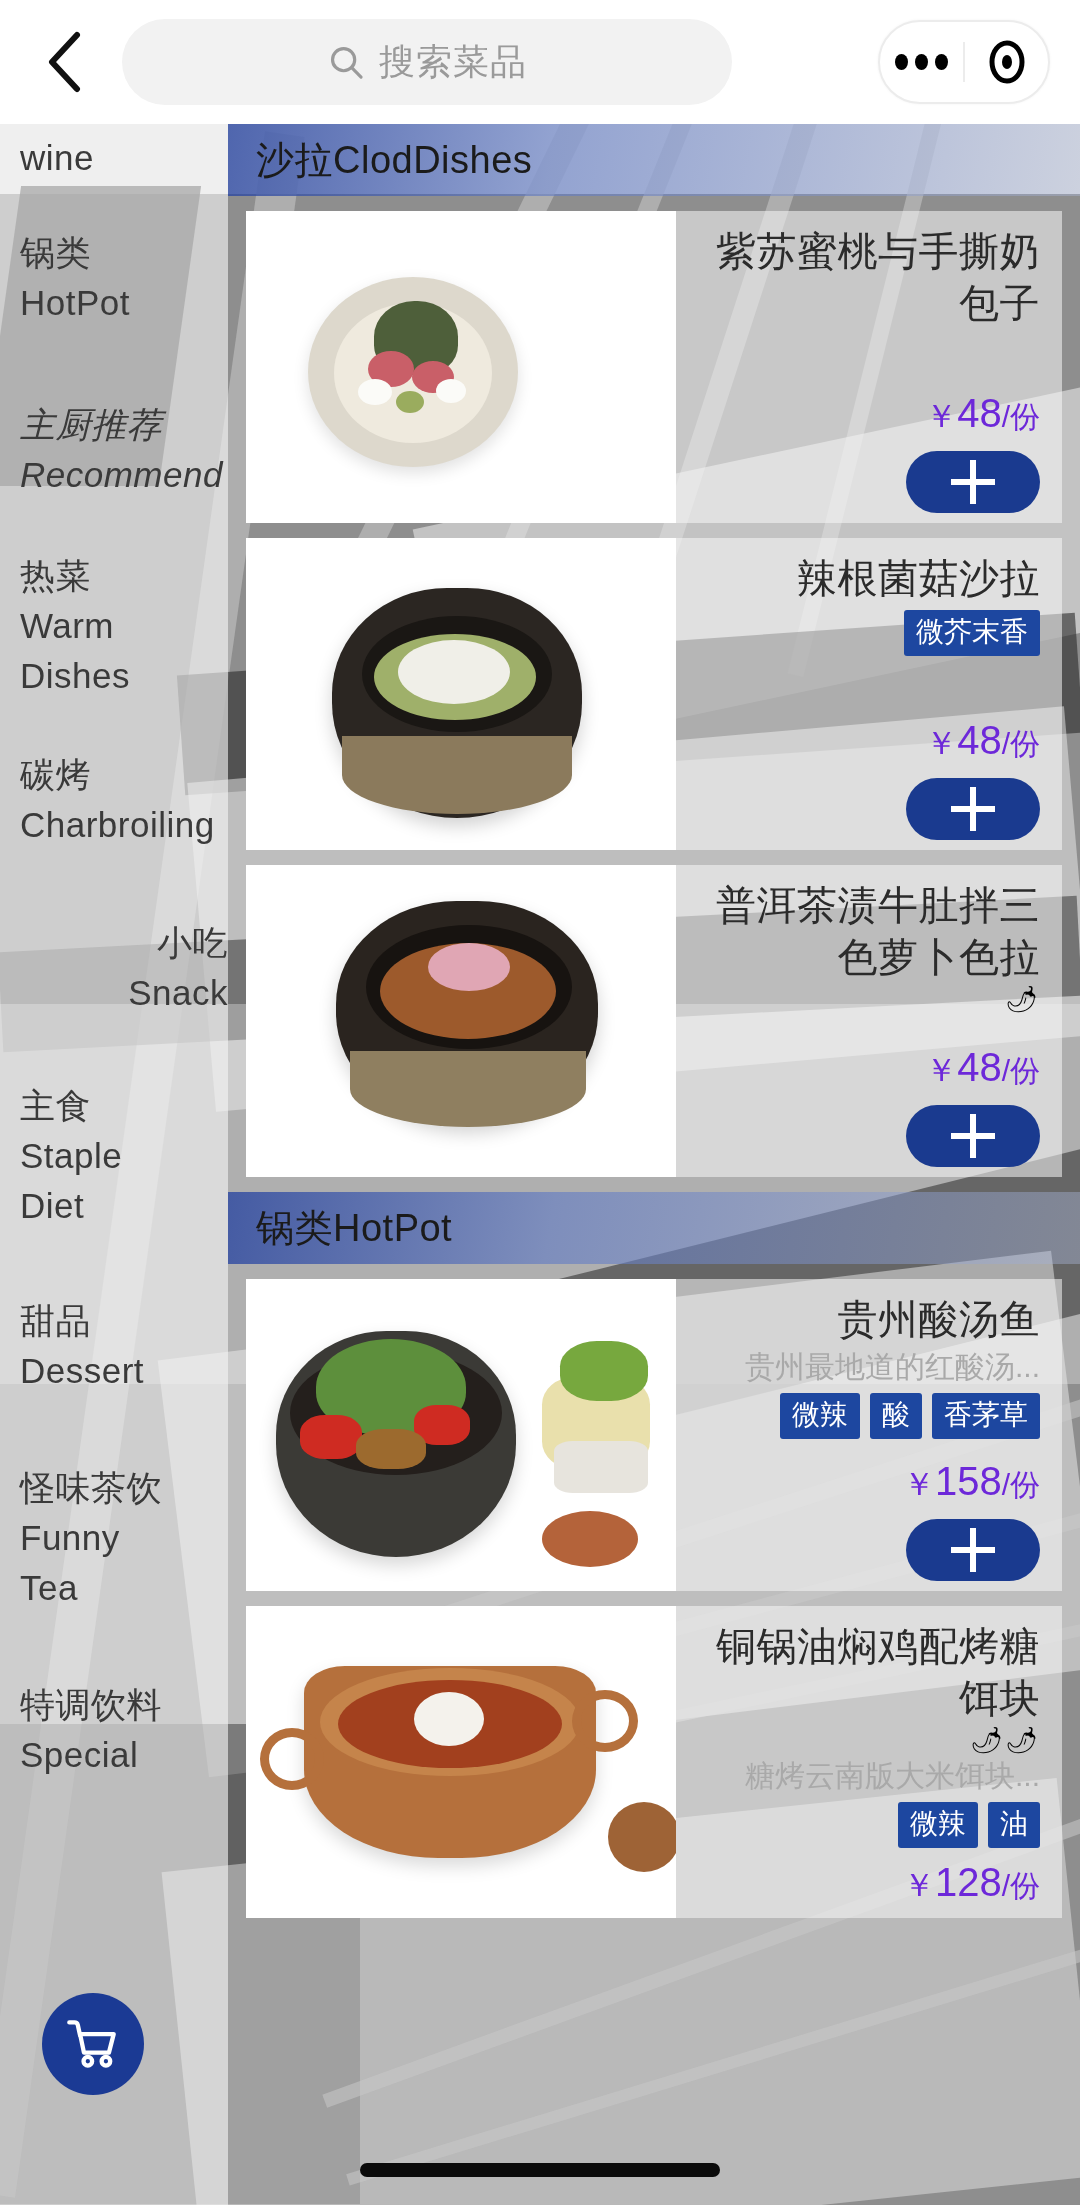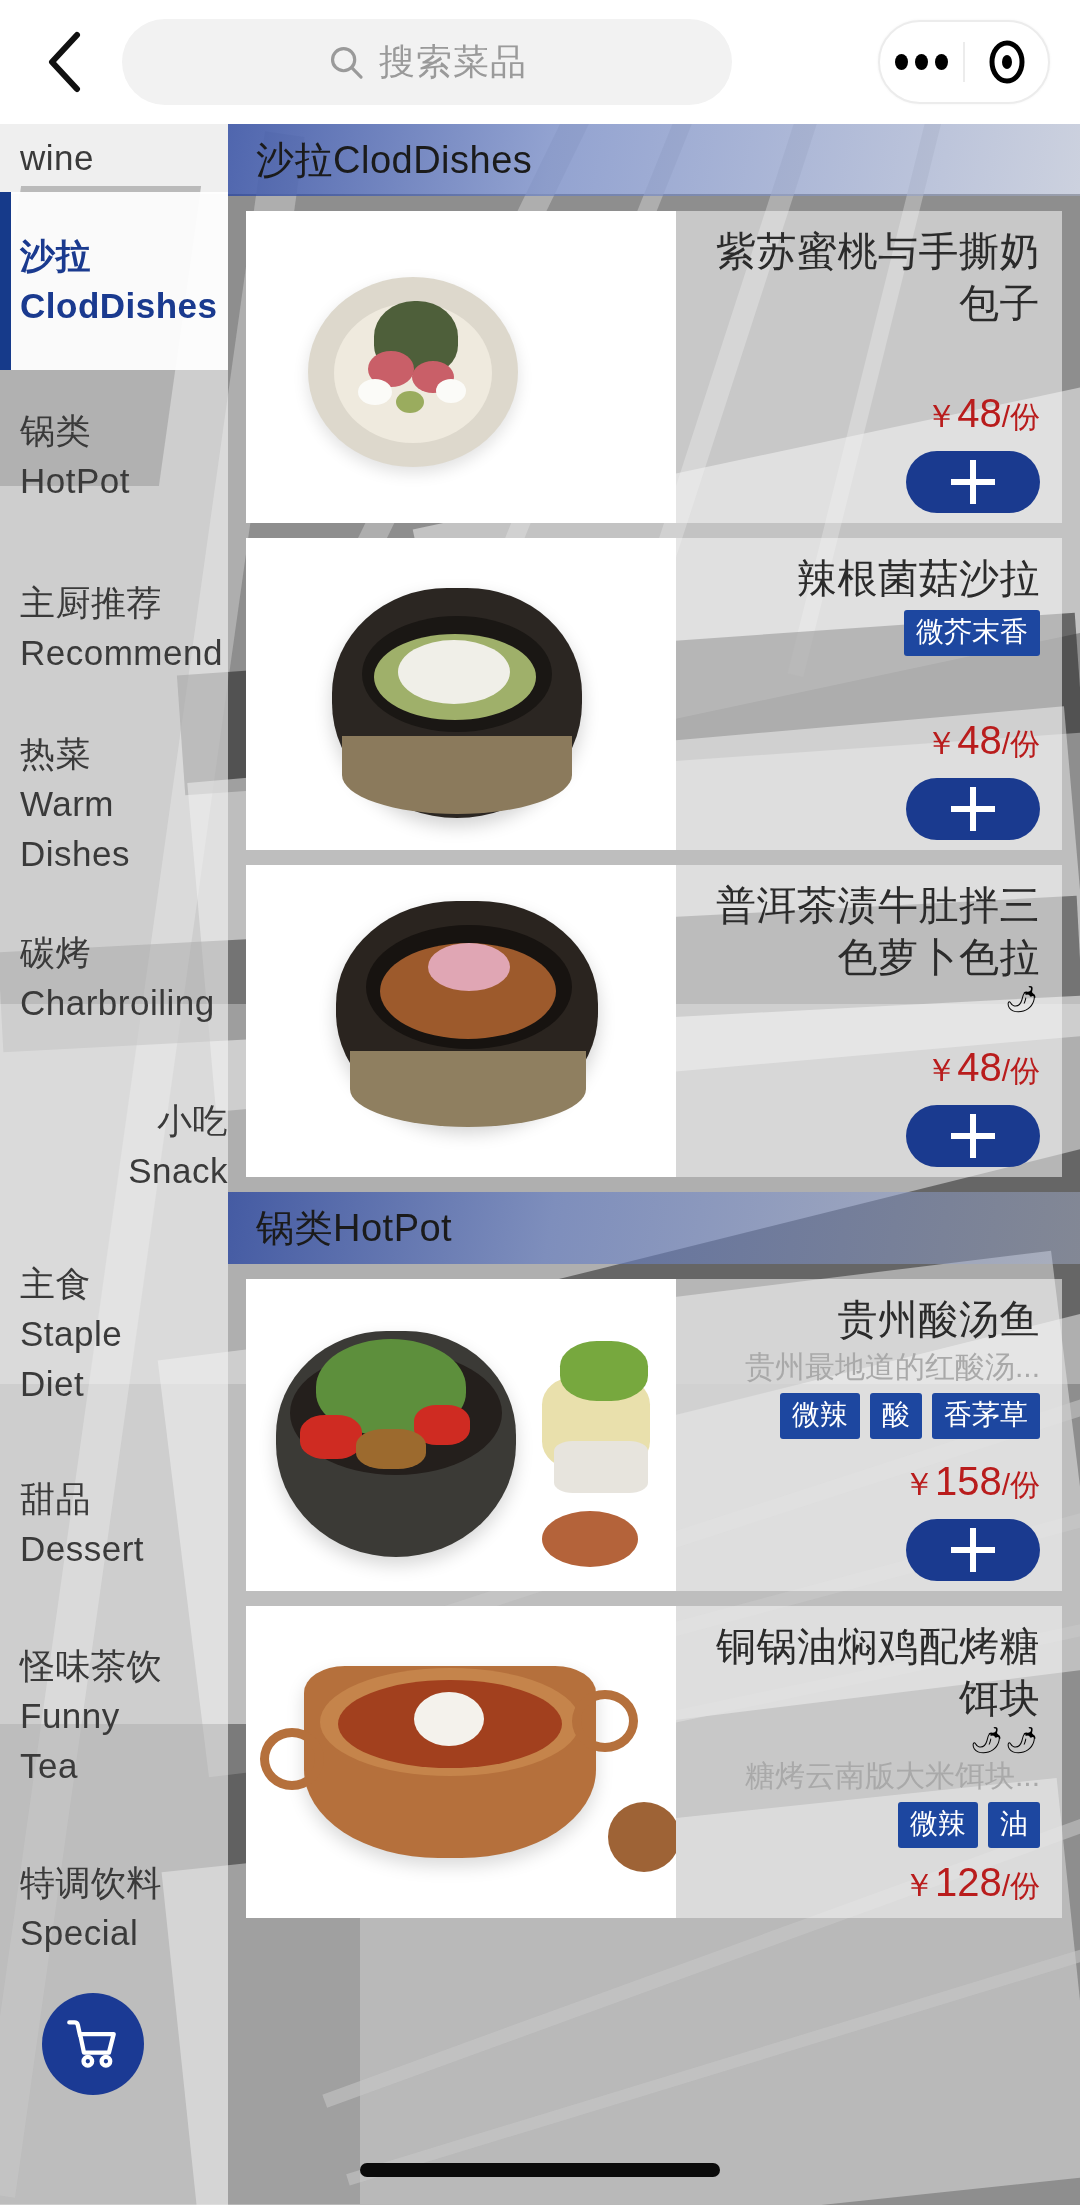--- a/index.html
+++ b/index.html
@@ -99,21 +99,21 @@
   .chili { font-size:26px; line-height:28px; margin-top:2px; letter-spacing:2px; }
   .desc {
     font-size:30px; line-height:40px; color:#a9a9a9; text-align:right;
     width:100%; margin-top:2px; white-space:nowrap; overflow:hidden;
   }
   .tags { display:flex; gap:10px; margin-top:6px; justify-content:flex-end; flex-wrap:wrap; }
   .tag {
     background:#1d47a0; color:#fff; font-size:28px; line-height:30px;
     padding:7px 12px 9px; border-radius:3px; white-space:nowrap;
   }
-  .price { margin-top:auto; font-size:36px; color:#b91c1c; white-space:nowrap; }
+  .price { margin-top:auto; font-size:36px; color:#6d28d9; white-space:nowrap; }
   .price .cur { font-size:32px; }
   .price .amt { font-size:40px; }
   .price .unit { font-size:30px; }
   .add-btn {
     margin-top:12px; width:134px; height:62px; border-radius:31px;
     background:#1a3a8f; display:flex; align-items:center; justify-content:center;
   }
   .add-btn .plus { position:relative; width:44px; height:44px; }
   .add-btn .plus::before, .add-btn .plus::after {
     content:""; position:absolute; background:#fff;
@@ -200,31 +200,27 @@
   </div>
 
   <div id="body">
 
     <div id="sidebar">
 
       <div class="cat" style="min-height:68px;">
         <span class="en">wine</span>
       </div>
 
-      <div class="cat active" style="min-height:178px;">
-        <span class="cn">沙拉</span>
-        <span class="en">ClodDishes</span>
-      </div>
 
       <div class="cat" style="min-height:172px;">
         <span class="cn">锅类</span>
         <span class="en">HotPot</span>
       </div>
 
-      <div class="cat" style="min-height:172px;">
+      <div class="cat" style="min-height:172px;font-style:italic;">
         <span class="cn">主厨推荐</span>
         <span class="en">Recommend</span>
       </div>
 
       <div class="cat" style="min-height:180px;">
         <span class="cn">热菜</span>
         <span class="en" style="white-space:normal; width:150px;">Warm Dishes</span>
       </div>
 
       <div class="cat" style="min-height:168px;">

